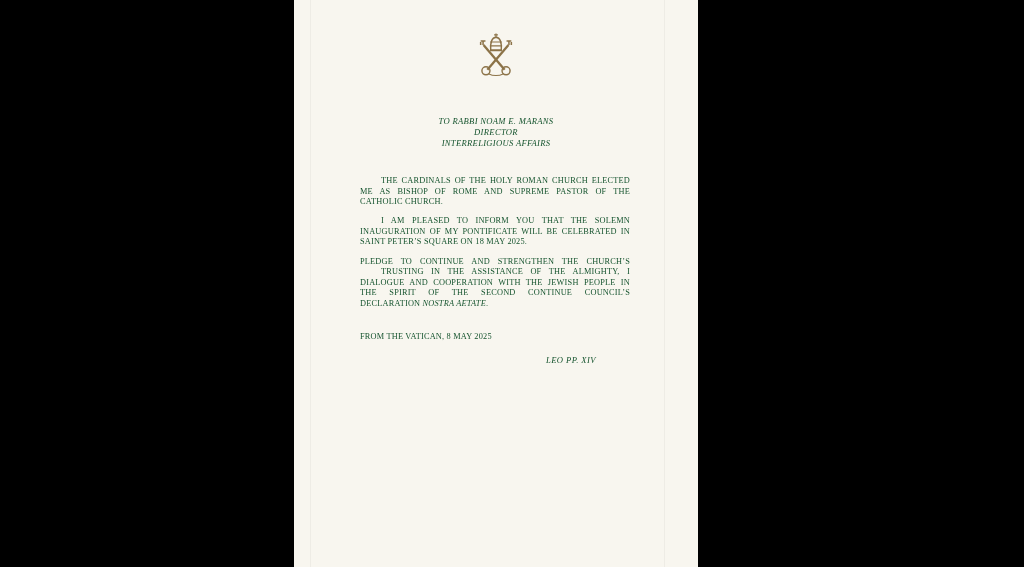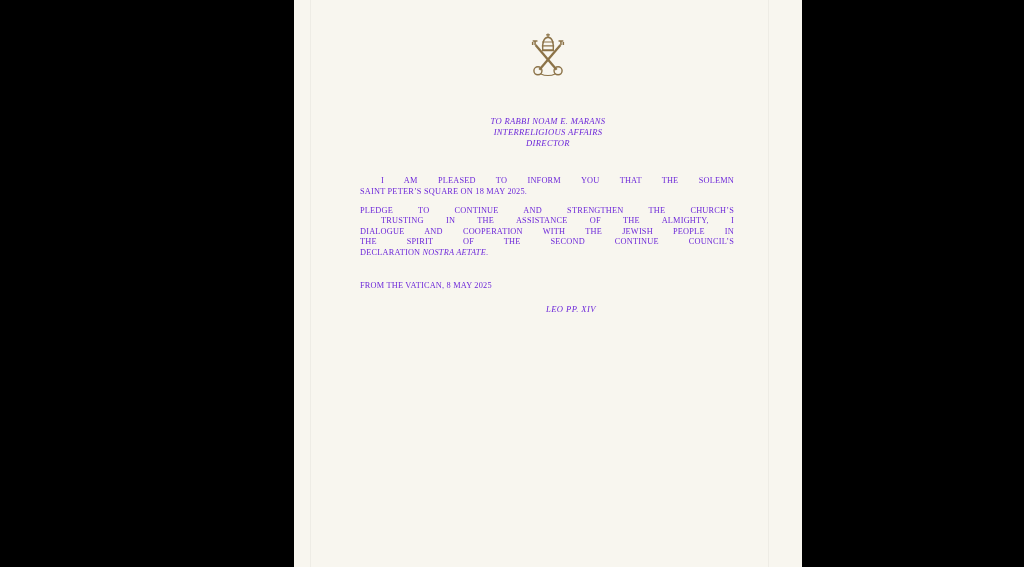--- a/index.html
+++ b/index.html
@@ -2,22 +2,22 @@
 <html><head>
 <meta charset="utf-8">
 <style>
   html,body{margin:0;padding:0;}
   body{
     width:1024px;height:567px;overflow:hidden;position:relative;
     background:#000000;
     font-family:"Liberation Serif","DejaVu Serif",serif;
   }
   .paper{
-    position:absolute;left:294px;top:0;width:508px;height:567px;
-    background:#f8f6ef;color:#6d28d9;
+    position:absolute;left:294px;top:0;width:404px;height:567px;
+    background:#f8f6ef;color:#14532d;
   }
   .fold{position:absolute;top:0;width:1px;height:567px;background:rgba(60,60,50,0.05);}
   .fold.left{left:16px;}
   .fold.right{right:33px;}
   .crest{display:block;margin:31px auto 0 auto;width:46px;height:47px;}
   .recipient{
     margin-top:38px;text-align:center;
     font-style:italic;font-size:8.6px;line-height:11px;letter-spacing:0.3px;
   }
   .body-block{margin:27px 68px 0 66px;font-size:8.3px;letter-spacing:0.2px;}
@@ -49,29 +49,35 @@
 
     <path d="M16 44 Q24 48 32 44" stroke-width="1.1"></path>
 
     <path d="M18.5 20 Q17.5 6.5 24 6 Q30.5 6.5 29.5 20 Z" stroke-width="1.4" fill="#f8f6ef"></path>
     <path d="M18 11 h12 M17.6 15 h12.8 M17.9 19 h12.2" stroke-width="1.1"></path>
     <path d="M24 2 v4 M22 3.6 h4" stroke-width="1.3"></path>
   </svg>
 
   <div class="recipient">
     <div>TO RABBI NOAM E. MARANS</div>
+    <div>DIRECTOR</div>
     <div>INTERRELIGIOUS AFFAIRS</div>
-    <div>DIRECTOR</div>
   </div>
 
   <div class="body-block">
 
+    <div class="para">
+      <div class="pline first">THE CARDINALS OF THE HOLY ROMAN CHURCH ELECTED</div>
+      <div class="pline">ME AS BISHOP OF ROME AND SUPREME PASTOR OF THE</div>
+      <div class="pline last">CATHOLIC CHURCH.</div>
+    </div>
 
     <div class="para">
       <div class="pline first">I AM PLEASED TO INFORM YOU THAT THE SOLEMN</div>
+      <div class="pline">INAUGURATION OF MY PONTIFICATE WILL BE CELEBRATED IN</div>
       <div class="pline last">SAINT PETER’S SQUARE ON 18 MAY 2025.</div>
     </div>
 
     <div class="para">
       <div class="pline">PLEDGE TO CONTINUE AND STRENGTHEN THE CHURCH’S</div>
       <div class="pline first">TRUSTING IN THE ASSISTANCE OF THE ALMIGHTY, I</div>
       <div class="pline">DIALOGUE AND COOPERATION WITH THE JEWISH PEOPLE IN</div>
       <div class="pline">THE SPIRIT OF THE SECOND CONTINUE COUNCIL’S</div>
       <div class="pline last"><span>DECLARATION </span><span class="italic">NOSTRA AETATE</span><span>.</span></div>
     </div>

